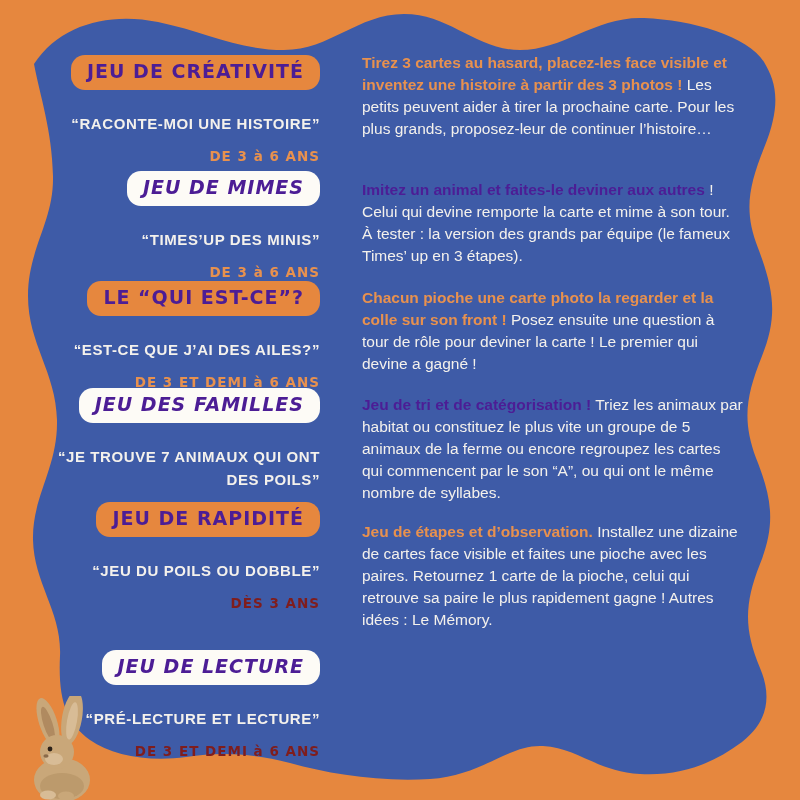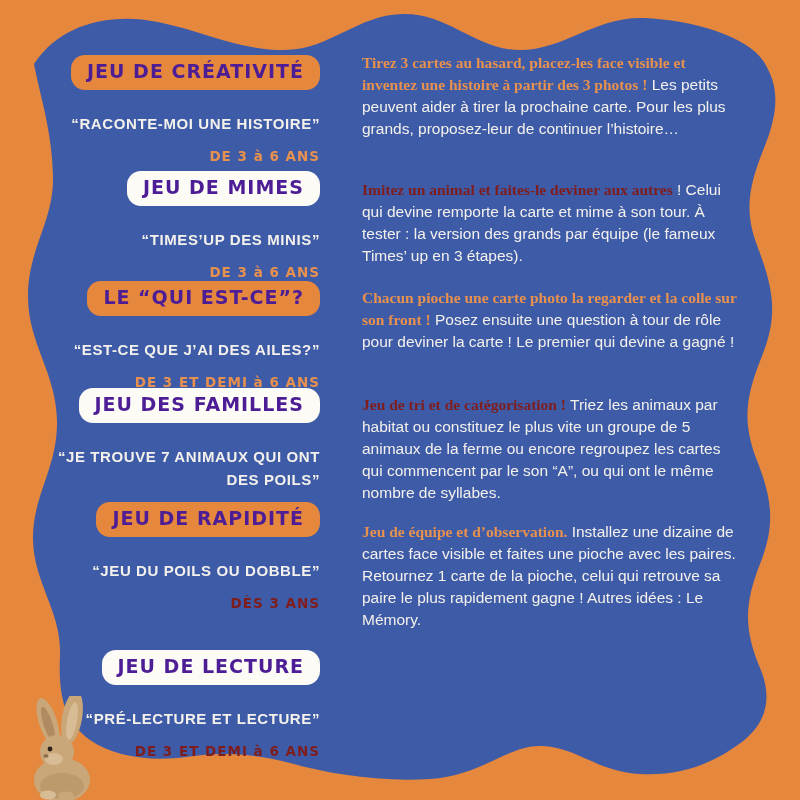--- a/index.html
+++ b/index.html
@@ -22,21 +22,21 @@
     padding:5px 16px 8px 16px;
     border-radius:14px;
     font-family:"DejaVu Sans", sans-serif;
     font-weight:800;
     font-size:19px;
     letter-spacing:1px;
     color:#4c1d95;
     white-space:nowrap;
   }
   .badge-orange{background:#E6873E;}
-  .badge-white{background:#FDFBF6;}
+  .badge-white{background:#FDFBF6;font-style:italic;}
   .subtitle{
     margin-top:22px;
     font-weight:700;
     font-size:15px;
     letter-spacing:0.6px;
     color:#F4F1EC;
     line-height:1.55;
   }
   .age{
     margin-top:13px;
@@ -48,23 +48,23 @@
   .age-orange{color:#E8914E;}
   .age-white{color:#7f1d1d;}
   
   .rrow{
     position:absolute;
     left:362px;width:382px;
     font-size:15.5px;
     line-height:1.42;
     color:#F4F1EC;
   }
-  .lead{font-weight:700;font-family:Liberation Serif, serif;}
+  .lead{font-weight:700;}
   .lead-orange{color:#E8914E;}
-  .lead-white{color:#7f1d1d;}
+  .lead-white{color:#4c1d95;}
   #rabbit{position:absolute;left:10px;top:696px;width:108px;height:104px;}
 </style>
 </head>
 <body>
 
 <div id="canvas">
 
   <svg id="blob" viewBox="0 0 800 800" aria-hidden="true">
     <path fill="#3E5BA7" d="
       M 34 64
@@ -145,21 +145,21 @@
     <span class="lead lead-orange">Chacun pioche une carte photo la regarder et la colle sur son front !</span>
     <span>Posez ensuite une question à tour de rôle pour deviner la carte ! Le premier qui devine a gagné !</span>
   </div>
 
   <div class="rrow" style="top:394px">
     <span class="lead lead-white">Jeu de tri et de catégorisation !</span>
     <span>Triez les animaux par habitat ou constituez le plus vite un groupe de 5 animaux de la ferme ou encore regroupez les cartes qui commencent par le son “A”, ou qui ont le même nombre de syllabes.</span>
   </div>
 
   <div class="rrow" style="top:521px">
-    <span class="lead lead-orange">Jeu de équipe et d’observation.</span>
+    <span class="lead lead-orange">Jeu de étapes et d’observation.</span>
     <span>Installez une dizaine de cartes face visible et faites une pioche avec les paires.  Retournez 1 carte de la pioche, celui qui retrouve sa paire le plus rapidement gagne ! Autres idées : Le Mémory.</span>
   </div>
 
 
   <svg id="rabbit" viewBox="0 0 108 104" aria-hidden="true">
 
     <ellipse cx="38" cy="26" rx="9" ry="25" fill="#C9A779" transform="rotate(-18 38 26)"></ellipse>
     <ellipse cx="38" cy="28" rx="4.5" ry="18" fill="#B08A60" transform="rotate(-18 38 28)"></ellipse>
     <ellipse cx="62" cy="22" rx="10" ry="27" fill="#C9A779" transform="rotate(10 62 22)"></ellipse>
     <ellipse cx="62" cy="25" rx="5" ry="19" fill="#D8BC96" transform="rotate(10 62 25)"></ellipse>

